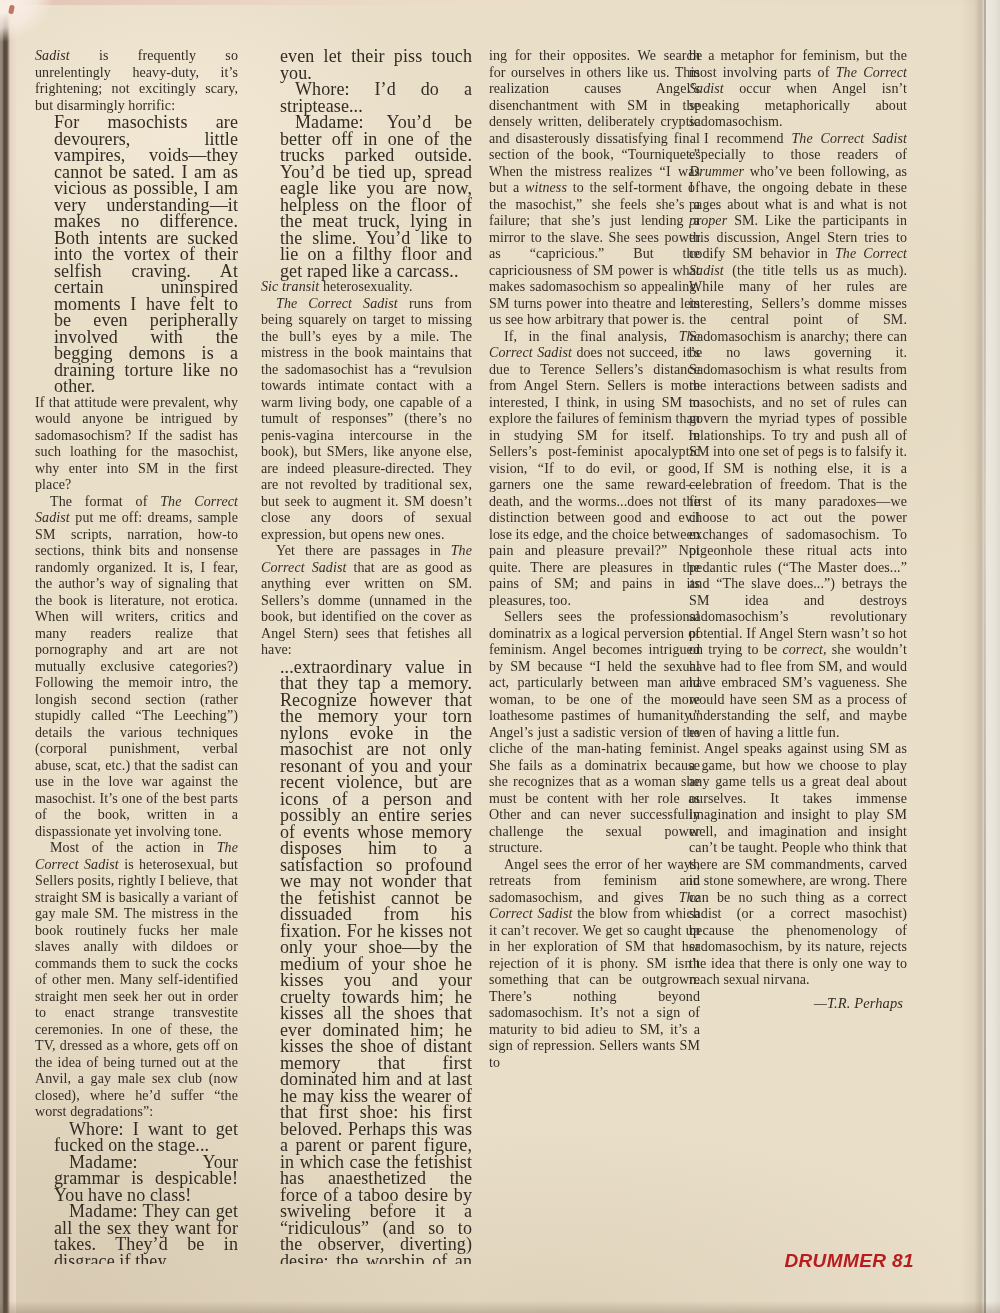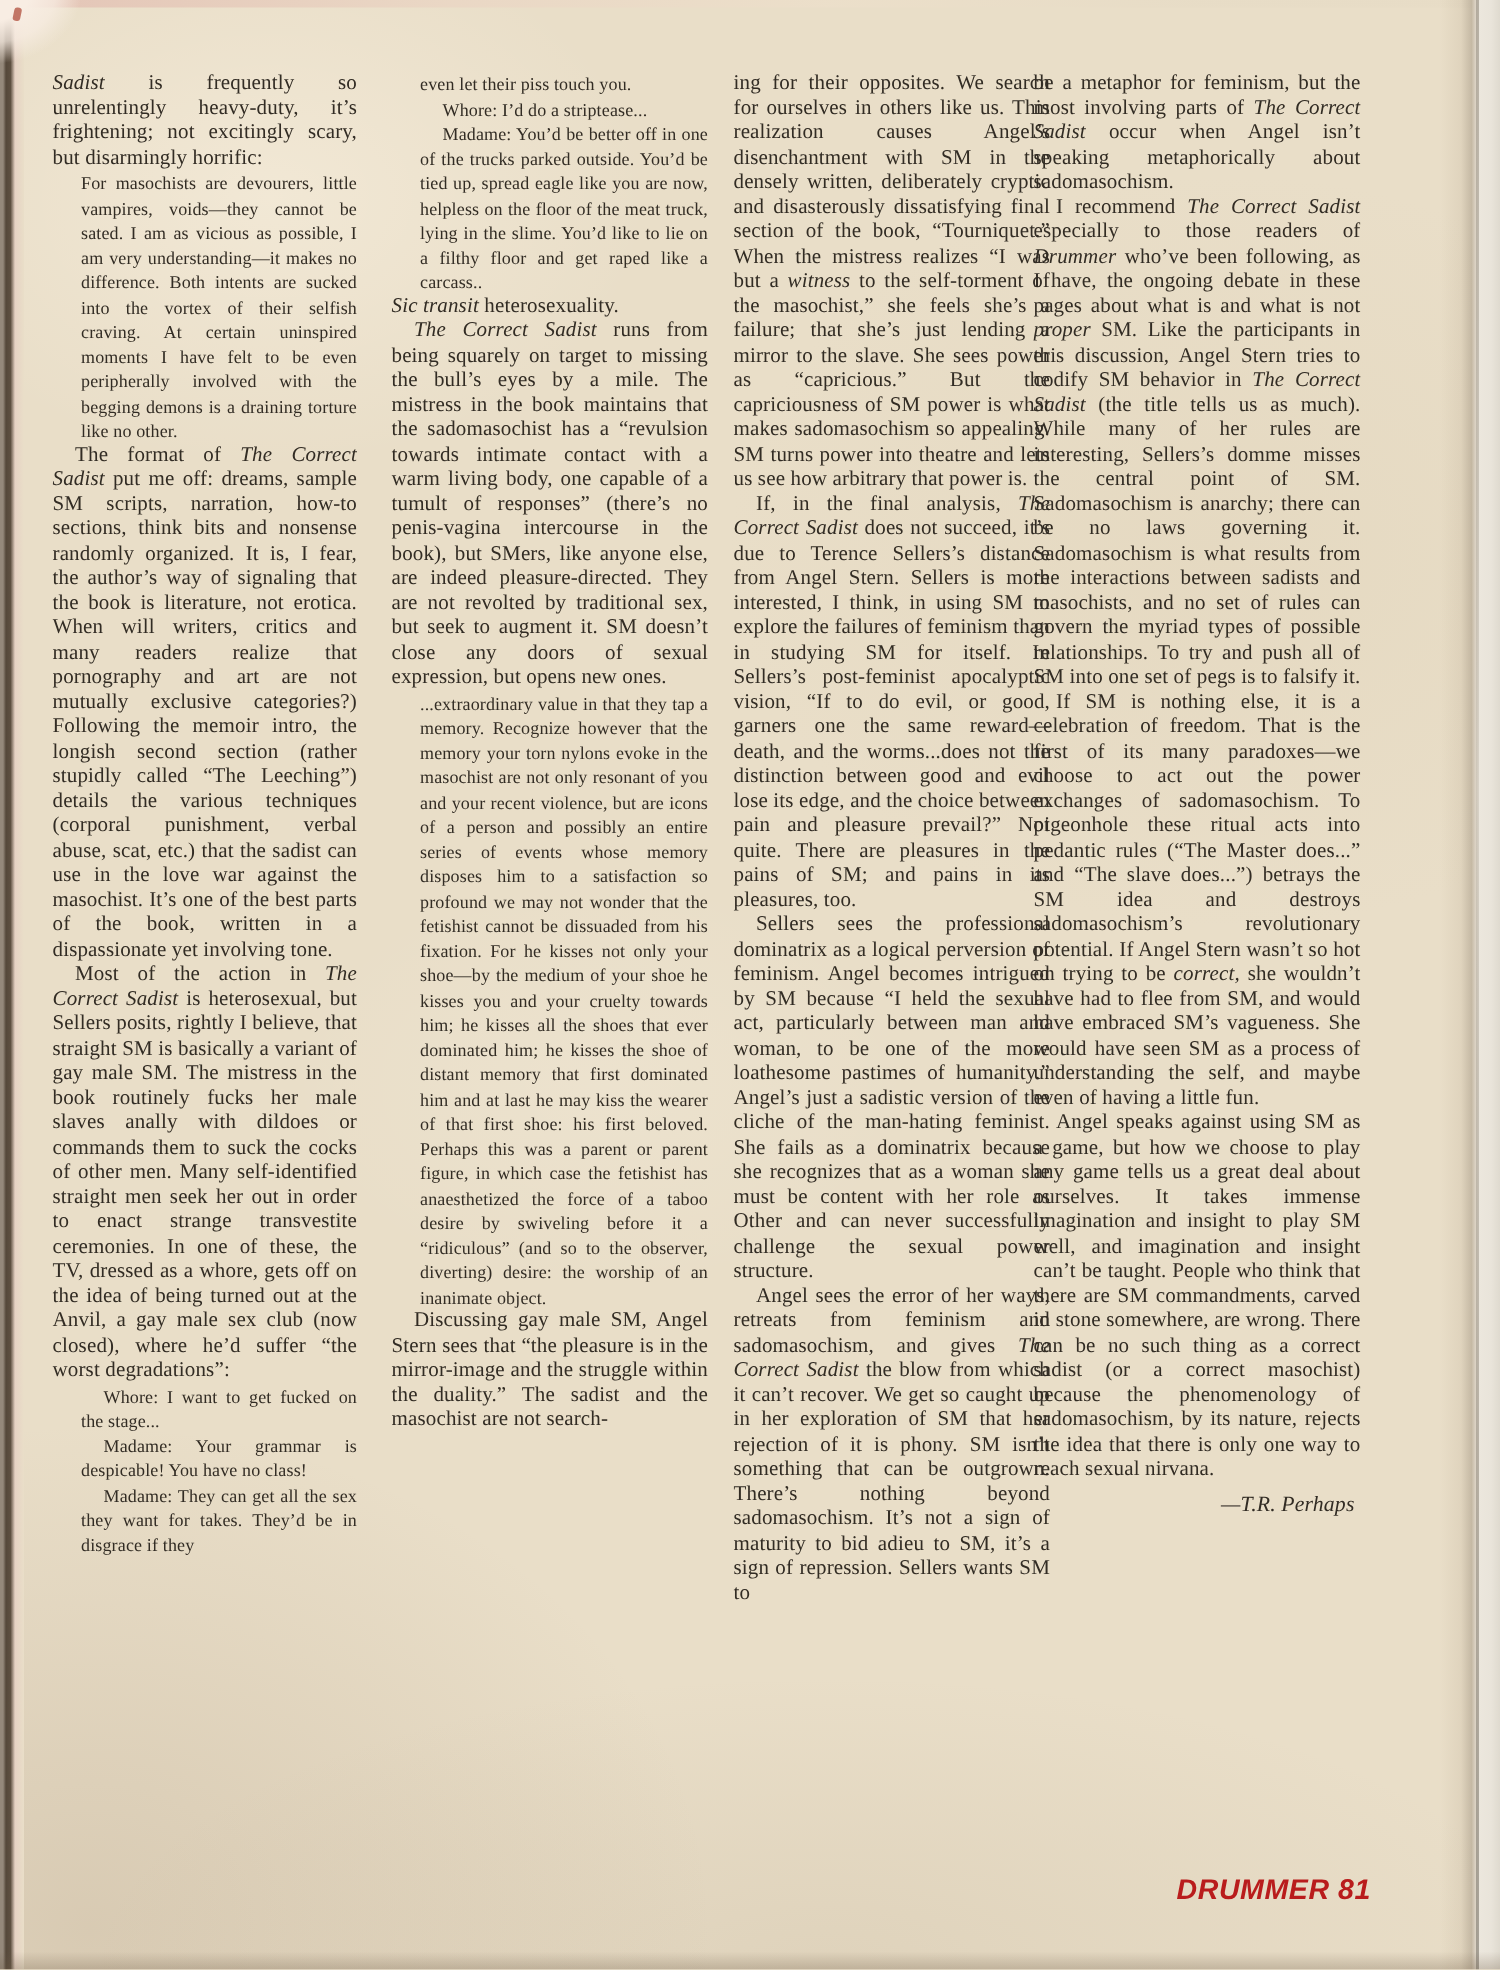--- a/index.html
+++ b/index.html
@@ -65,21 +65,21 @@
   #c2{left:261px;width:211px;}
   #c3{left:489px;width:211px;}
   #c4{left:689px;width:218px;}
   .col p{
     margin:0;text-align:justify;
     font-size:14px;line-height:16.5px;
     letter-spacing:0.1px;
     font-family:Liberation Serif, serif;
   }
   .col p.indent{text-indent:15px;}
-  .col p.quote{padding-left:19px;font-size:12px;}
+  .col p.quote{padding-left:19px;font-size:18px;}
   .col p.byline{
     text-align:right;font-style:italic;font-size:14.5px;
     margin-top:6px;padding-right:4px;
   }
   .footer{
     position:absolute;top:1250px;right:86px;
     font-family:"Liberation Sans", sans-serif;
     font-weight:bold;font-style:italic;
     font-size:19px;letter-spacing:.4px;color:#b91c1c;
   }
@@ -92,32 +92,34 @@
 <div class="edge-left"></div>
 <div class="corner-curl"></div>
 <div class="corner-speck"></div>
 <div class="edge-right"></div>
 <div class="edge-right-line"></div>
 <div class="edge-bottom"></div>
 
 <div class="col" id="c1">
     <p class="para"><i>Sadist</i><span> is frequently so unrelentingly heavy-duty, it’s frightening; not excitingly scary, but disarmingly horrific:</span></p>
     <p class="quote"><span>For masochists are devourers, little vampires, voids—they cannot be sated. I am as vicious as possible, I am very understanding—it makes no difference. Both intents are sucked into the vortex of their selfish craving. At certain uninspired moments I have felt to be even peripherally involved with the begging demons is a draining torture like no other.</span></p>
+    <p class="para"><span>If that attitude were prevalent, why would anyone be intrigued by sadomasochism? If the sadist has such loathing for the masochist, why enter into SM in the first place?</span></p>
     <p class="para indent"><span>The format of </span><i>The Correct Sadist</i><span> put me off: dreams, sample SM scripts, narration, how-to sections, think bits and nonsense randomly organized. It is, I fear, the author’s way of signaling that the book is literature, not erotica. When will writers, critics and many readers realize that pornography and art are not mutually exclusive categories?) Following the memoir intro, the longish second section (rather stupidly called “The Leeching”) details the various techniques (corporal punishment, verbal abuse, scat, etc.) that the sadist can use in the love war against the masochist. It’s one of the best parts of the book, written in a dispassionate yet involving tone.</span></p>
     <p class="para indent"><span>Most of the action in </span><i>The Correct Sadist</i><span> is heterosexual, but Sellers posits, rightly I believe, that straight SM is basically a variant of gay male SM. The mistress in the book routinely fucks her male slaves anally with dildoes or commands them to suck the cocks of other men. Many self-identified straight men seek her out in order to enact strange transvestite ceremonies. In one of these, the TV, dressed as a whore, gets off on the idea of being turned out at the Anvil, a gay male sex club (now closed), where he’d suffer “the worst degradations”:</span></p>
     <p class="quote indent"><span>Whore: I want to get fucked on the stage...</span></p>
     <p class="quote indent"><span>Madame: Your grammar is despicable! You have no class!</span></p>
     <p class="quote indent"><span>Madame: They can get all the sex they want for takes. They’d be in disgrace if they</span></p>
   </div>
 <div class="col" id="c2">
     <p class="quote"><span>even let their piss touch you.</span></p>
     <p class="quote indent"><span>Whore: I’d do a striptease...</span></p>
     <p class="quote indent"><span>Madame: You’d be better off in one of the trucks parked outside. You’d be tied up, spread eagle like you are now, helpless on the floor of the meat truck, lying in the slime. You’d like to lie on a filthy floor and get raped like a carcass..</span></p>
     <p class="para"><i>Sic transit</i><span> heterosexuality.</span></p>
     <p class="para indent"><i>The Correct Sadist</i><span> runs from being squarely on target to missing the bull’s eyes by a mile. The mistress in the book maintains that the sadomasochist has a “revulsion towards intimate contact with a warm living body, one capable of a tumult of responses” (there’s no penis-vagina intercourse in the book), but SMers, like anyone else, are indeed pleasure-directed. They are not revolted by traditional sex, but seek to augment it. SM doesn’t close any doors of sexual expression, but opens new ones.</span></p>
+    <p class="para indent"><span>Yet there are passages in </span><i>The Correct Sadist</i><span> that are as good as anything ever written on SM. Sellers’s domme (unnamed in the book, but identified on the cover as Angel Stern) sees that fetishes all have:</span></p>
     <p class="quote"><span>...extraordinary value in that they tap a memory. Recognize however that the memory your torn nylons evoke in the masochist are not only resonant of you and your recent violence, but are icons of a person and possibly an entire series of events whose memory disposes him to a satisfaction so profound we may not wonder that the fetishist cannot be dissuaded from his fixation. For he kisses not only your shoe—by the medium of your shoe he kisses you and your cruelty towards him; he kisses all the shoes that ever dominated him; he kisses the shoe of distant memory that first dominated him and at last he may kiss the wearer of that first shoe: his first beloved. Perhaps this was a parent or parent figure, in which case the fetishist has anaesthetized the force of a taboo desire by swiveling before it a “ridiculous” (and so to the observer, diverting) desire: the worship of an inanimate object.</span></p>
     <p class="para indent"><span>Discussing gay male SM, Angel Stern sees that “the pleasure is in the mirror-image and the struggle within the duality.” The sadist and the masochist are not search-</span></p>
   </div>
 <div class="col" id="c3">
     <p class="para"><span>ing for their opposites. We search for ourselves in others like us. This realization causes Angel’s disenchantment with SM in the densely written, deliberately cryptic and disasterously dissatisfying final section of the book, “Tourniquet.” When the mistress realizes “I was but a </span><i>witness</i><span> to the self-torment of the masochist,” she feels she’s a failure; that she’s just lending a mirror to the slave. She sees power as “capricious.” But the capriciousness of SM power is what makes sadomasochism so appealing. SM turns power into theatre and lets us see how arbitrary that power is.</span></p>
     <p class="para indent"><span>If, in the final analysis, </span><i>The Correct Sadist</i><span> does not succeed, it’s due to Terence Sellers’s distance from Angel Stern. Sellers is more interested, I think, in using SM to explore the failures of feminism than in studying SM for itself. In Sellers’s post-feminist apocalyptic vision, “If to do evil, or good, garners one the same reward—death, and the worms...does not the distinction between good and evil lose its edge, and the choice between pain and pleasure prevail?” Not quite. There are pleasures in the pains of SM; and pains in its pleasures, too.</span></p>
     <p class="para indent"><span>Sellers sees the professional dominatrix as a logical perversion of feminism. Angel becomes intrigued by SM because “I held the sexual act, particularly between man and woman, to be one of the more loathesome pastimes of humanity.” Angel’s just a sadistic version of the cliche of the man-hating feminist. She fails as a dominatrix because she recognizes that as a woman she must be content with her role as Other and can never successfully challenge the sexual power structure.</span></p>
     <p class="para indent"><span>Angel sees the error of her ways, retreats from feminism and sadomasochism, and gives </span><i>The Correct Sadist</i><span> the blow from which it can’t recover. We get so caught up in her exploration of SM that her rejection of it is phony. SM isn’t something that can be outgrown. There’s nothing beyond sadomasochism. It’s not a sign of maturity to bid adieu to SM, it’s a sign of repression. Sellers wants SM to</span></p>
   </div>
 <div class="col" id="c4">

